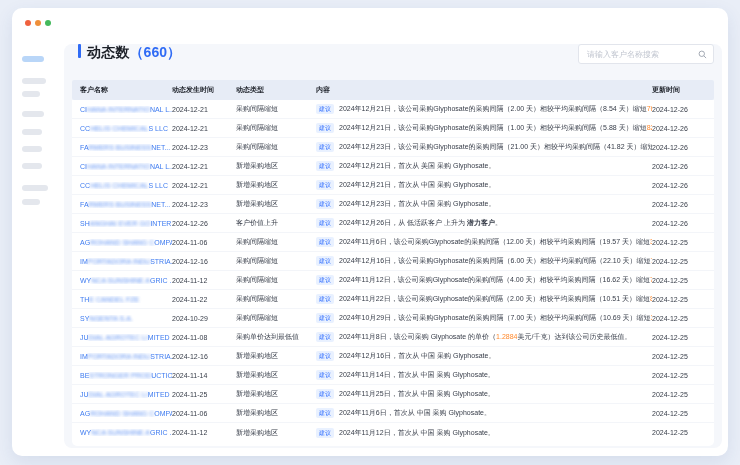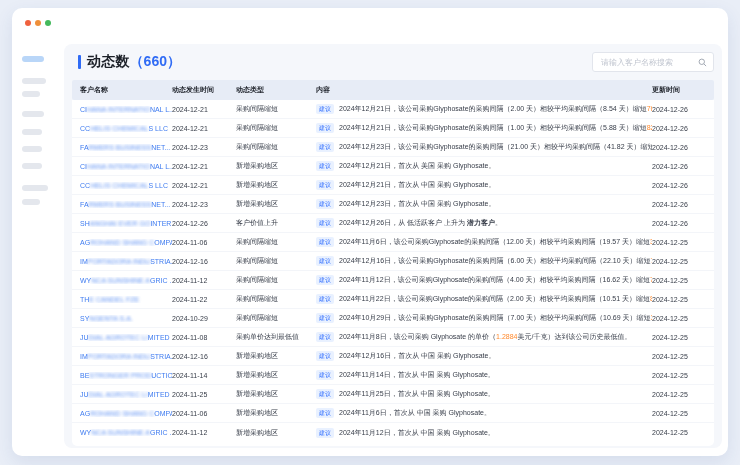--- a/index.html
+++ b/index.html
@@ -17,26 +17,26 @@
   .dot{width:6px;height:6px;border-radius:50%}
   
   .sidebar{position:absolute;left:0;top:30px;width:52px;bottom:0;padding-top:18px}
   .sbar{height:6px;border-radius:3px;margin-left:10px;background:#e4e7ed}
   .sbar.active{background:#b9d6f8}
   
   .panel{
     position:absolute;left:52px;top:36px;width:658px;height:404px;
     background:#f5f7fb;border-radius:8px;overflow:hidden;
   }
-  .panel-head{height:36px;display:flex;align-items:center;padding:0 8px 0 14px}
+  .panel-head{height:36px;display:flex;padding:0 8px 0 14px}
   .accent{width:3px;height:14px;background:#2f6bf5;border-radius:1px;margin-right:6px}
   .title{font-size:14px;font-weight:bold;color:#1d2129;letter-spacing:.2px}
   .count{font-size:14px;font-weight:bold;color:#2f6bf5}
   .search{
-    margin-left:auto;width:122px;height:20px;box-sizing:border-box;background:#fff;
+    margin-left:auto;width:136px;height:20px;box-sizing:border-box;background:#fff;
     border:1px solid #e2e5ec;border-radius:3px;display:flex;align-items:center;padding:0 6px;
   }
   .search input{border:0;outline:0;flex:1;min-width:0;font-size:8px;color:#333;background:transparent;font-family:inherit}
   .search input::placeholder{color:#c0c5cf}
   .search svg{flex:0 0 auto}
   
   .table{margin:0 8px}
   .thead{
     display:flex;align-items:center;height:20px;background:#e7ecf6;border-radius:2px;
     font-size:7px;font-weight:bold;color:#1d2129;

